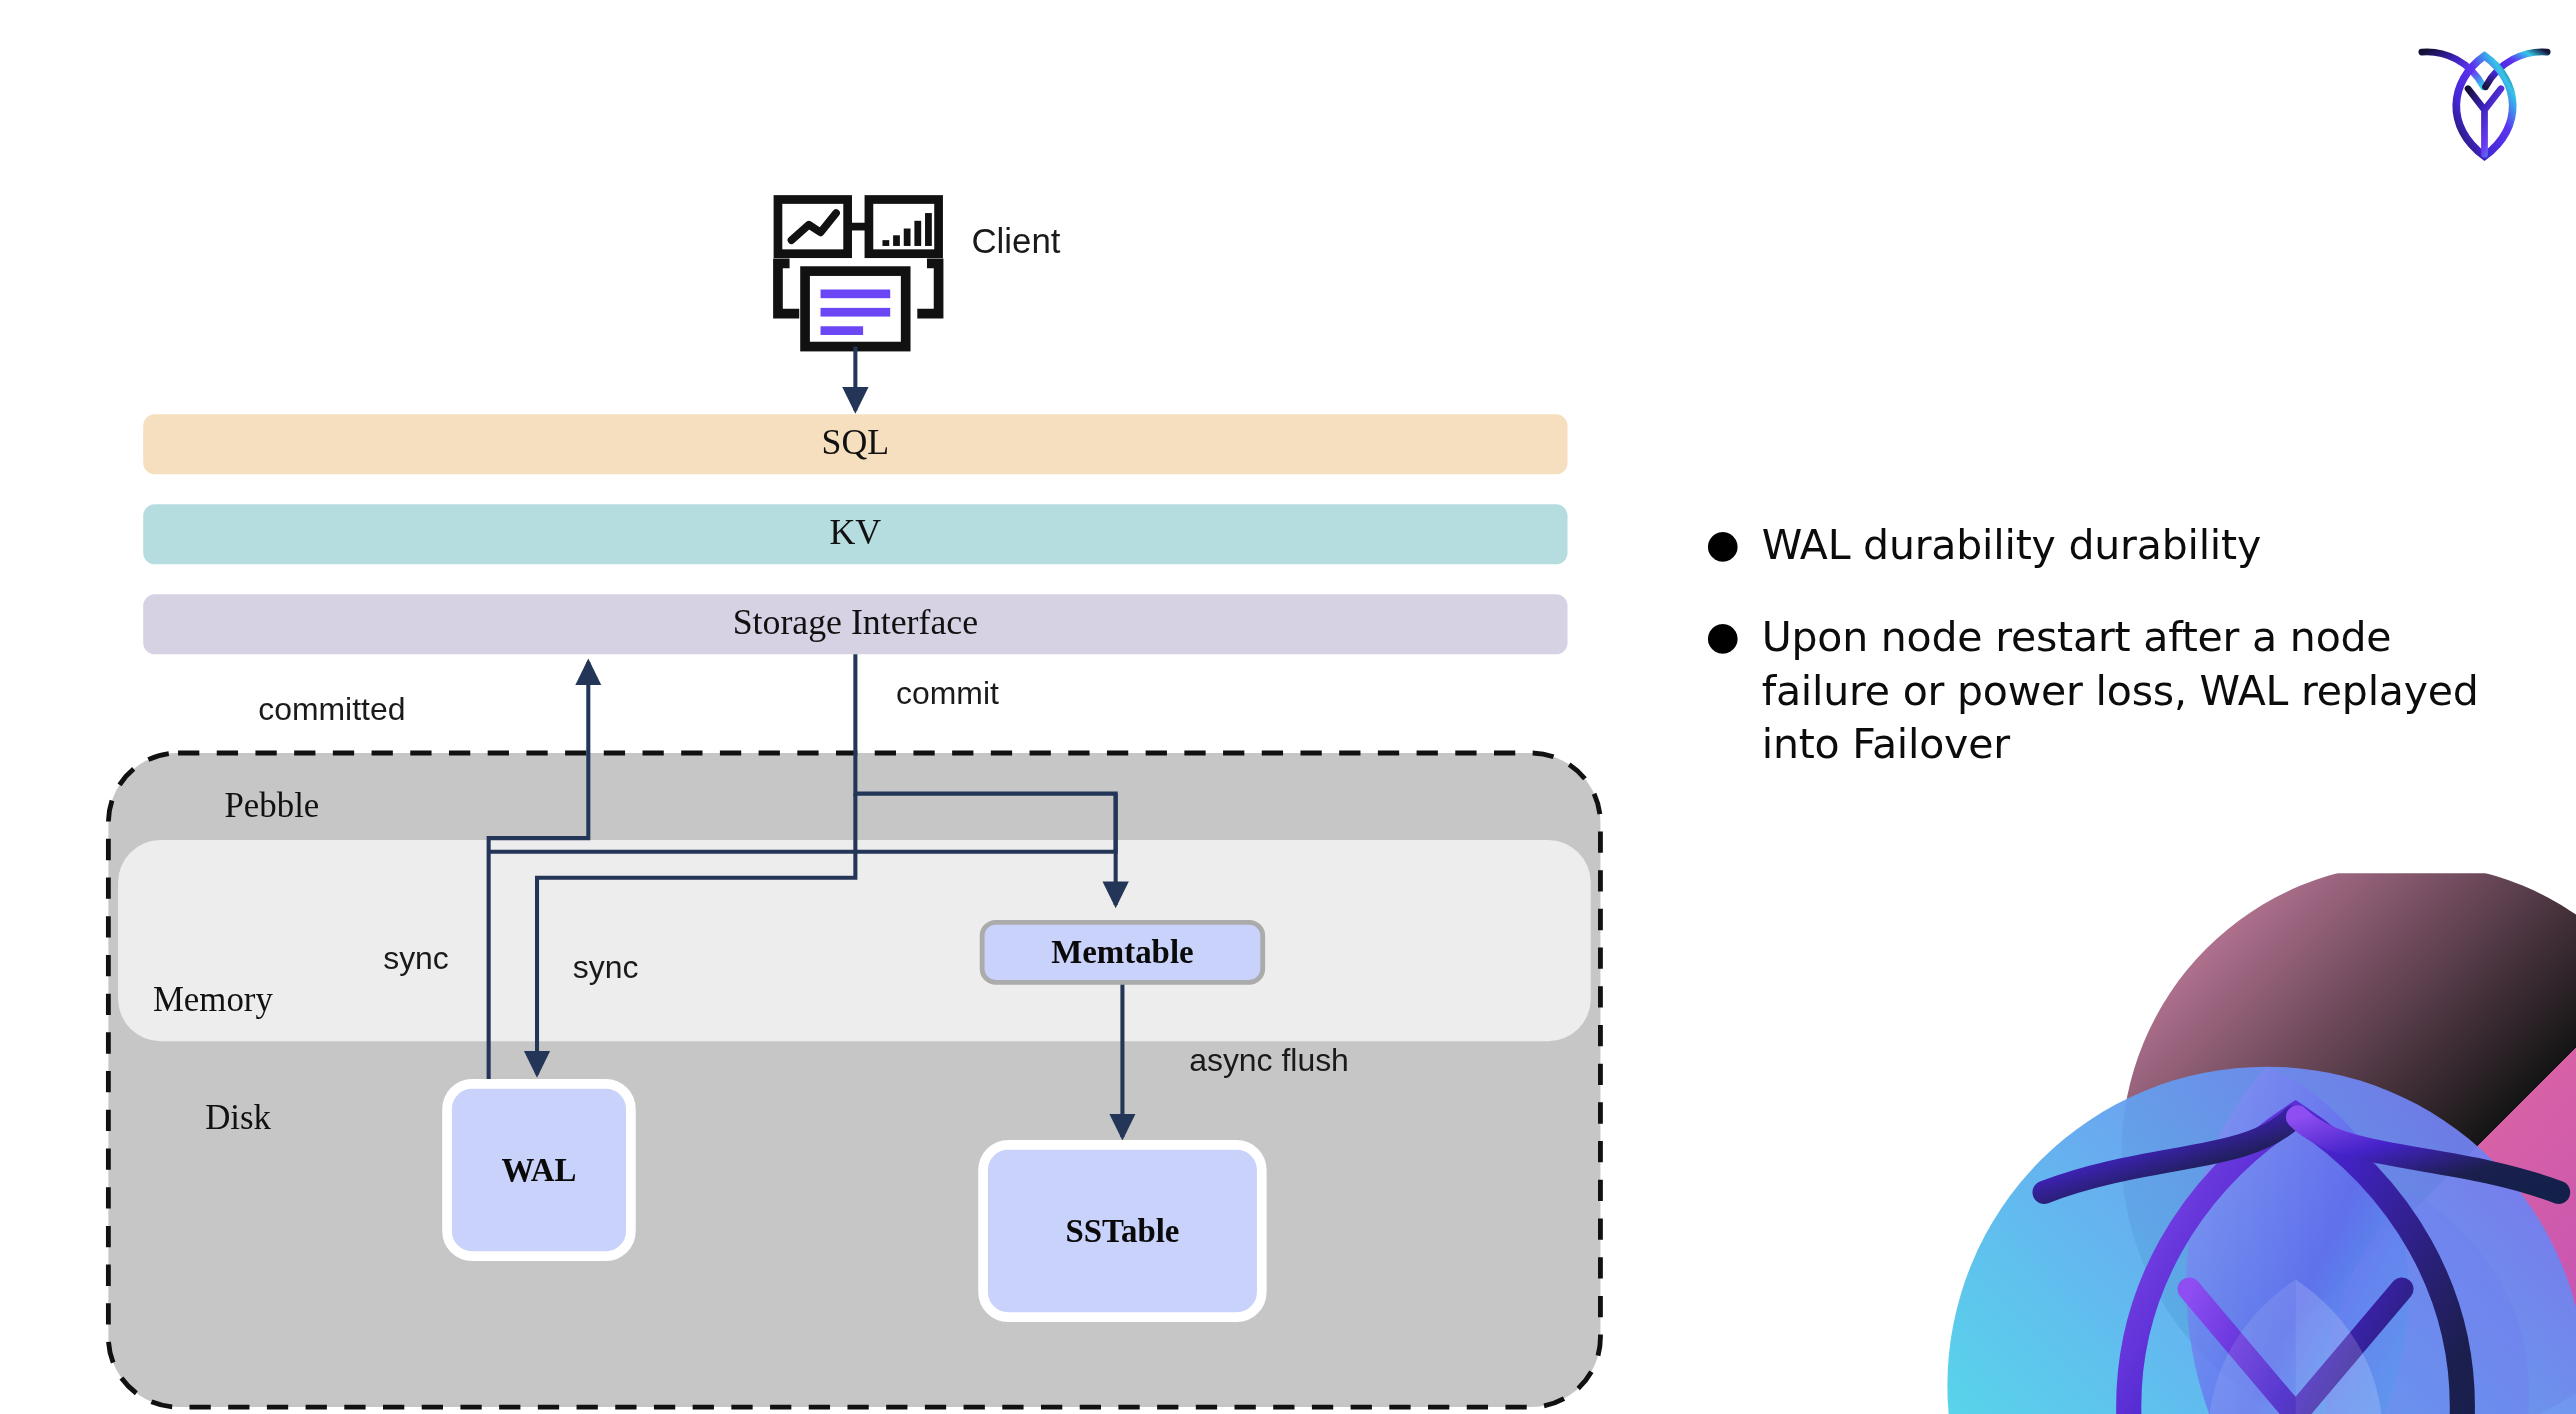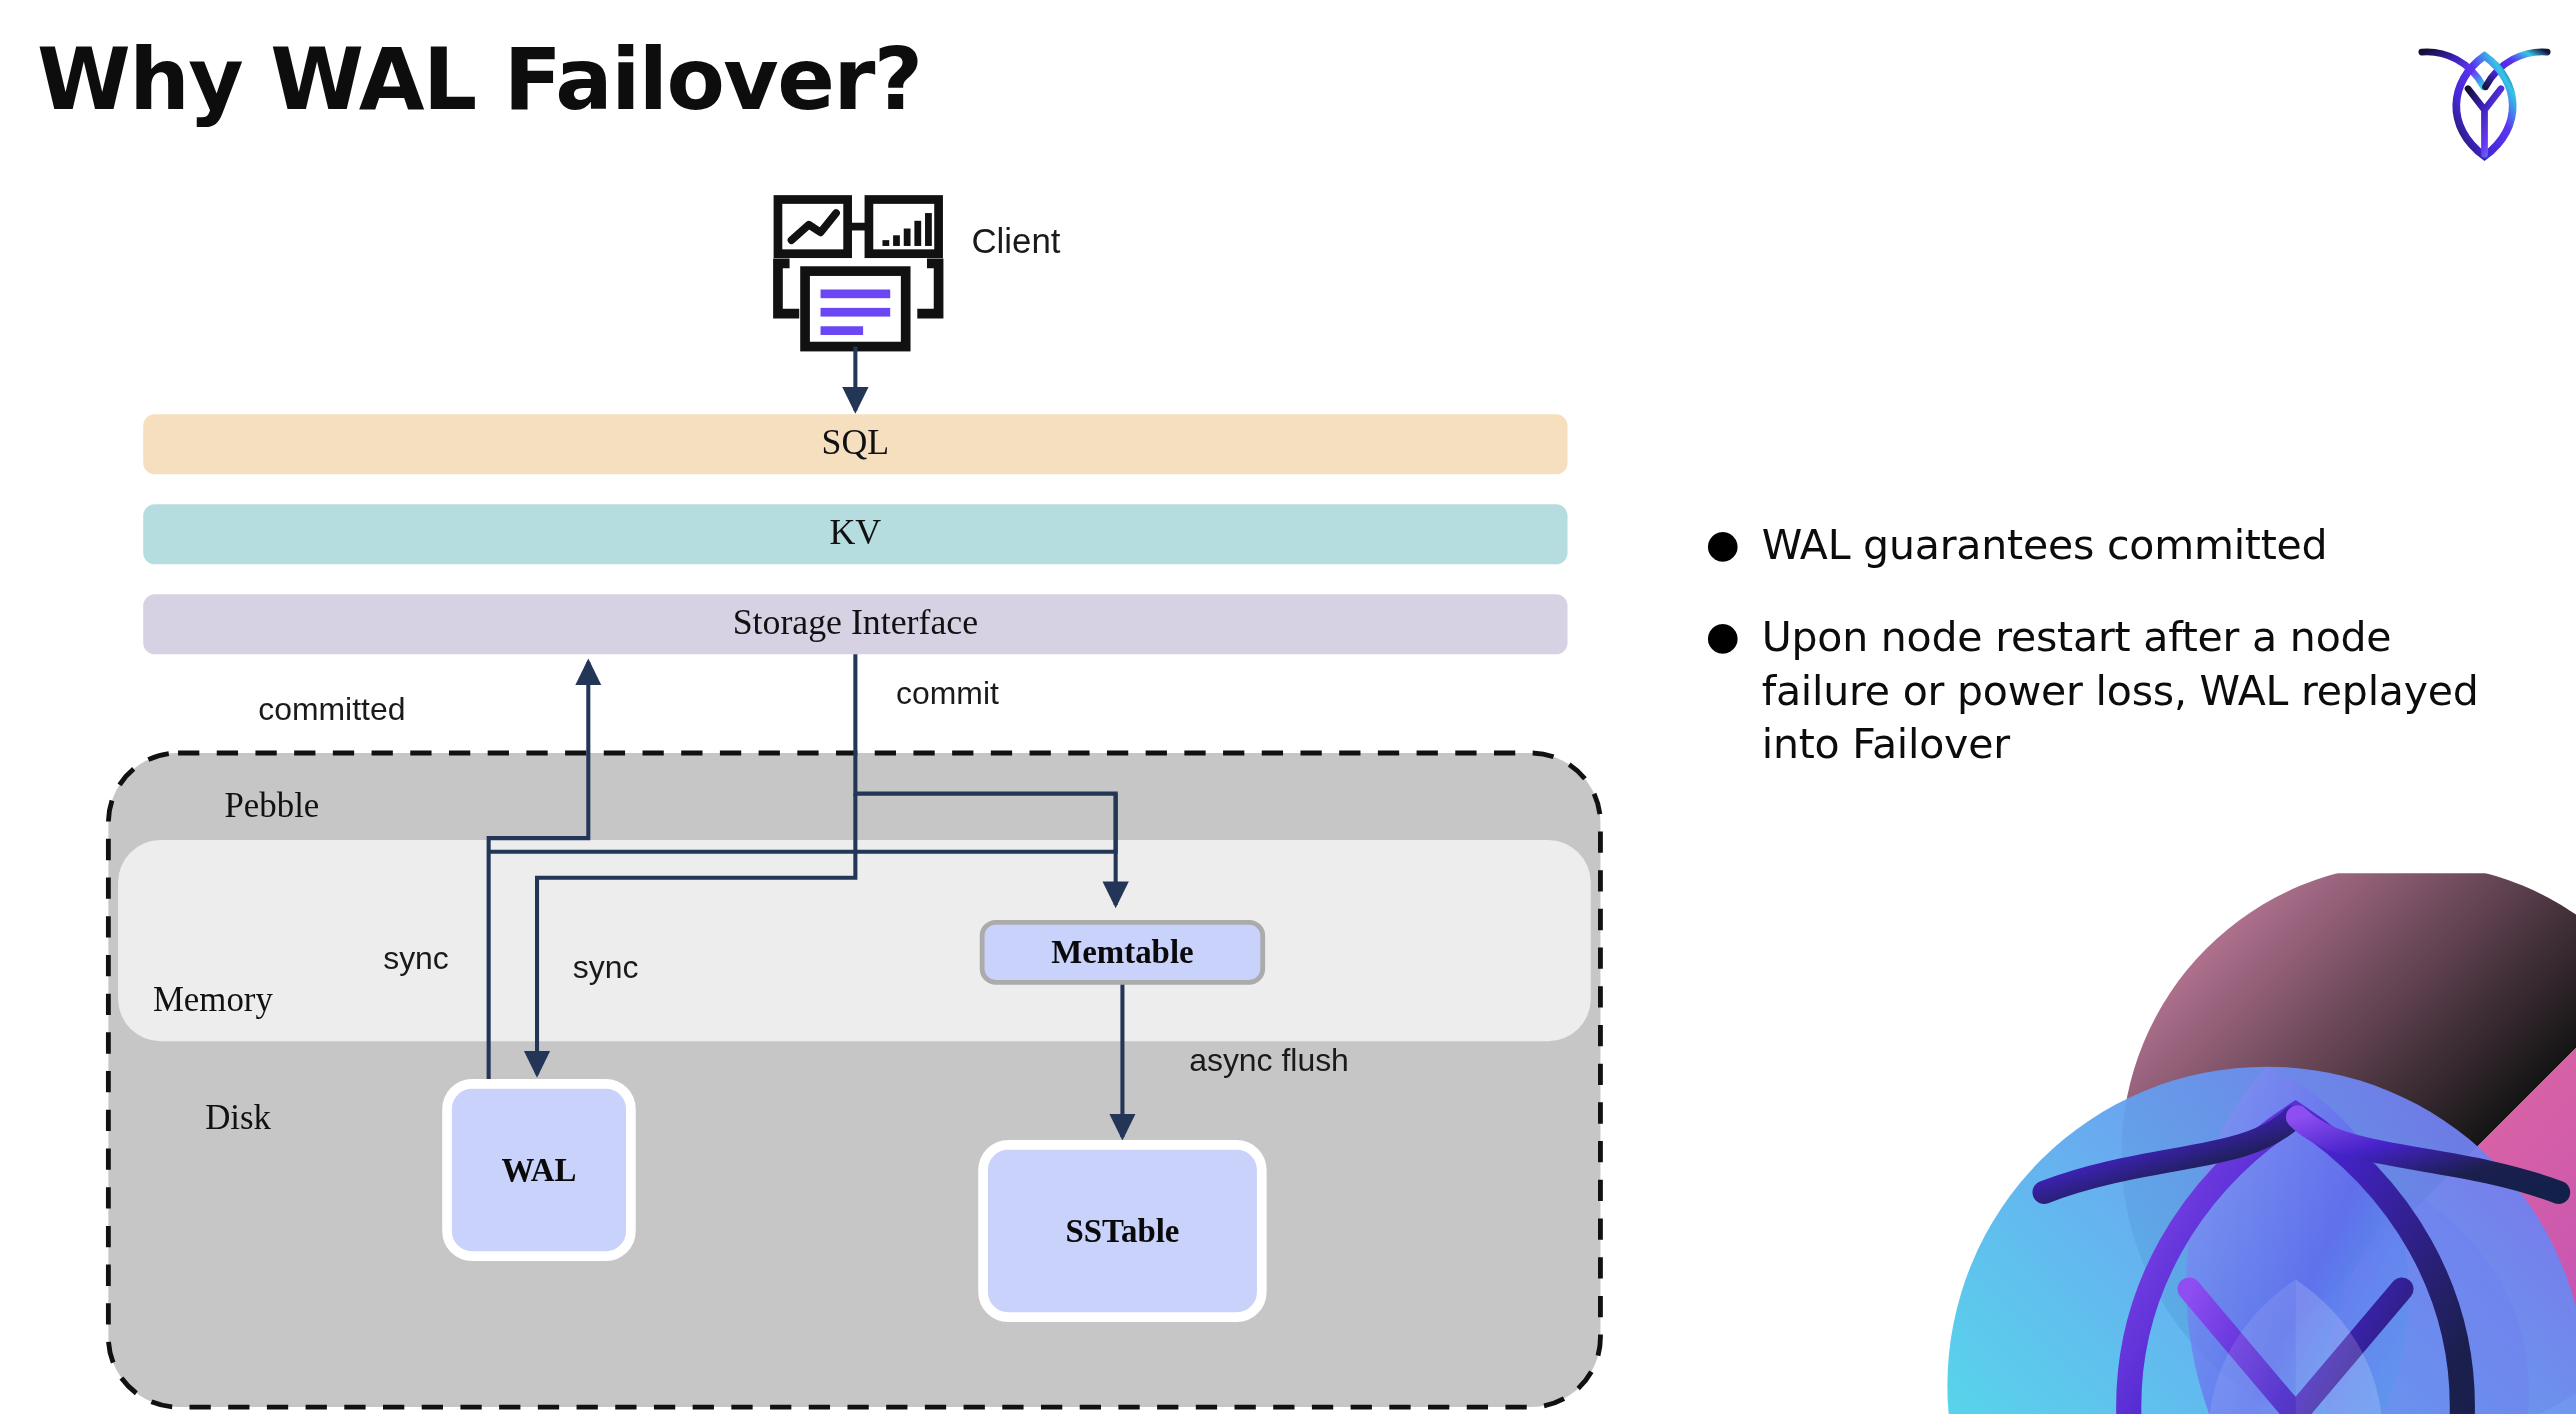--- a/index.html
+++ b/index.html
@@ -89,21 +89,20 @@
     line-height:1.30;
     color:#0c0c0c;
     letter-spacing:-0.2px;
   }
 </style>
 </head>
 <body>
 
 <div id="slide">
 
-  <div id="title">Why WAL Failover?</div>
 
   <svg id="brand-logo" viewBox="0 0 150 140" xmlns="http://www.w3.org/2000/svg">
     <defs>
       <linearGradient id="lg1" x1="0" y1="1" x2="1" y2="0">
         <stop offset="0%" stop-color="#1b1340"></stop>
         <stop offset="28%" stop-color="#4526d4"></stop>
         <stop offset="60%" stop-color="#5a35f0"></stop>
         <stop offset="82%" stop-color="#35c6e8"></stop>
         <stop offset="100%" stop-color="#14143a"></stop>
       </linearGradient>
@@ -260,21 +259,21 @@
 
     <g>
       <rect x="1016" y="1183" width="288" height="178" rx="26" ry="26" fill="#C8D2FA" stroke="#FFFFFF" stroke-width="10"></rect>
       <text class="node-label" x="1160" y="1276">SSTable</text>
     </g>
   </svg>
 
   <div id="bullets">
     <div class="bullet-row">
       <div class="bullet-dot">●</div>
-      <div class="bullet-text">WAL guarantees committed</div>
+      <div class="bullet-text">WAL durability durability</div>
     </div>
     <div class="bullet-row">
       <div class="bullet-dot">●</div>
       <div class="bullet-text">Upon node restart after a node failure or power loss, WAL replayed into Failover</div>
     </div>
   </div>
 
 </div>
 
 

